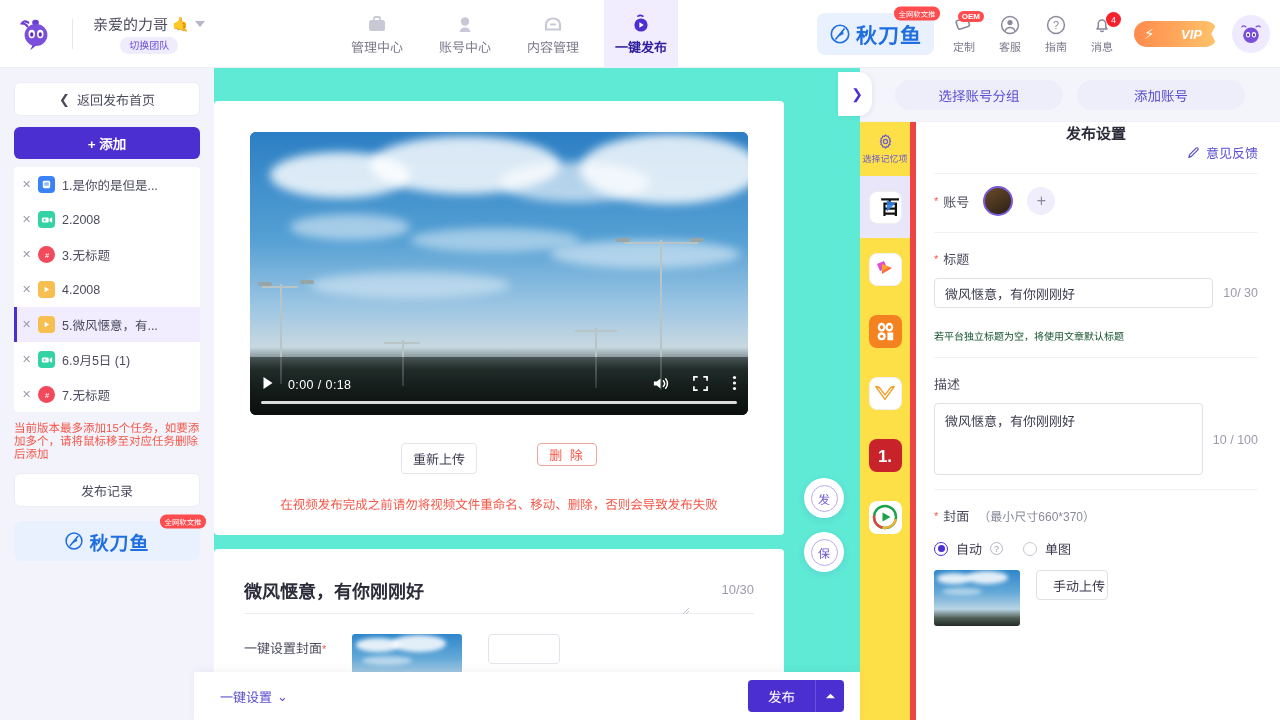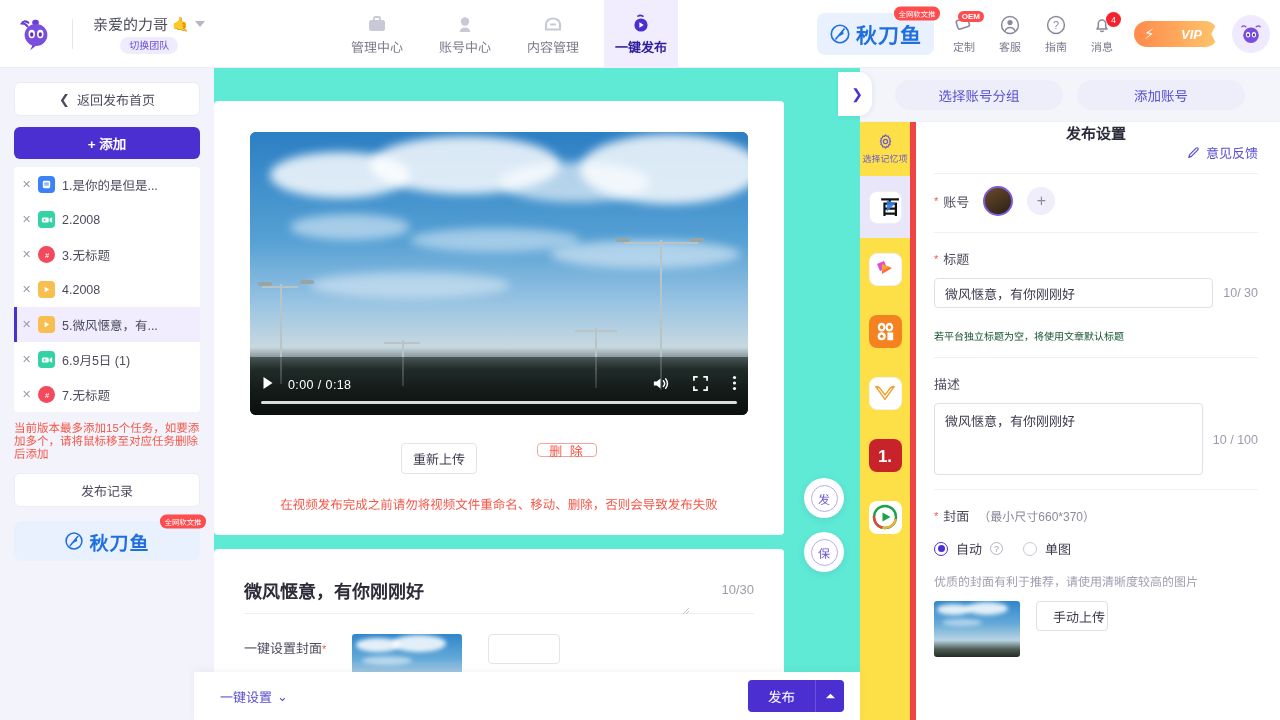--- a/index.html
+++ b/index.html
@@ -139,21 +139,21 @@
   .vtime { font-size: 12.5px; margin-left: 14px; letter-spacing: .4px; }
   .vright { margin-left: auto; display: flex; align-items: center; gap: 24px; }
   .vbar { position: absolute; left: 11px; right: 11px; bottom: 11px; height: 3px; background: #dcdcdc; border-radius: 2px; }
 
   .vid-actions { margin-top: 28px; display: flex; justify-content: center; gap: 16px; }
   .btn-reup {
     width: 76px; height: 31px; border: 1px solid #e3e3ea; border-radius: 4px; background: #fff;
     font-size: 13px; color: #3f3f52; display: flex; align-items: center; justify-content: center; cursor: pointer;
   }
   .btn-del {
-    width: 60px; height: 14px; border: 1px solid #f0a6a0; border-radius: 4px; background: #fff;
+    width: 60px; height: 23px; border: 1px solid #f0a6a0; border-radius: 4px; background: #fff;
     font-size: 13px; color: #f5584a; display: flex; align-items: center; justify-content: center; cursor: pointer; letter-spacing: 2px; margin-left: 44px;
   }
   .vid-warn { margin-top: 20px; text-align: center; font-size: 12.5px; color: #f5584a; }
 
   .card2 {
     margin-top: 14px; width: 570px; background: #fff; border-radius: 4px;
     padding: 28px 30px 0 30px; height: 140px;
   }
   .title-line { display: flex; align-items: flex-start; }
   .big-title { font-size: 18px; font-weight: 700; color: #2c2c3a; flex: 1; }
@@ -735,21 +735,20 @@
         </div>
 
         <div class="radio-row">
           <span class="radio on"></span>
           <span class="radio-lab">自动</span>
           <span class="qmark">?</span>
           <span class="radio" style="margin-left:12px"></span>
           <span class="radio-lab">单图</span>
         </div>
 
-        <div class="cov-hint">优质的封面有利于推荐，请使用清晰度较高的图片</div>
 
         <div class="cov-row2">
           <div class="cov-img">
             <div class="mini-sky"></div>
             <div class="mini-cloud" style="left:3px;top:3px;width:34px;height:11px;"></div>
             <div class="mini-cloud" style="left:32px;top:1px;width:42px;height:13px;"></div>
             <div class="mini-cloud" style="left:8px;top:18px;width:40px;height:7px;opacity:.6"></div>
           </div>
           <div class="cov-up">手动上传</div>
         </div>

